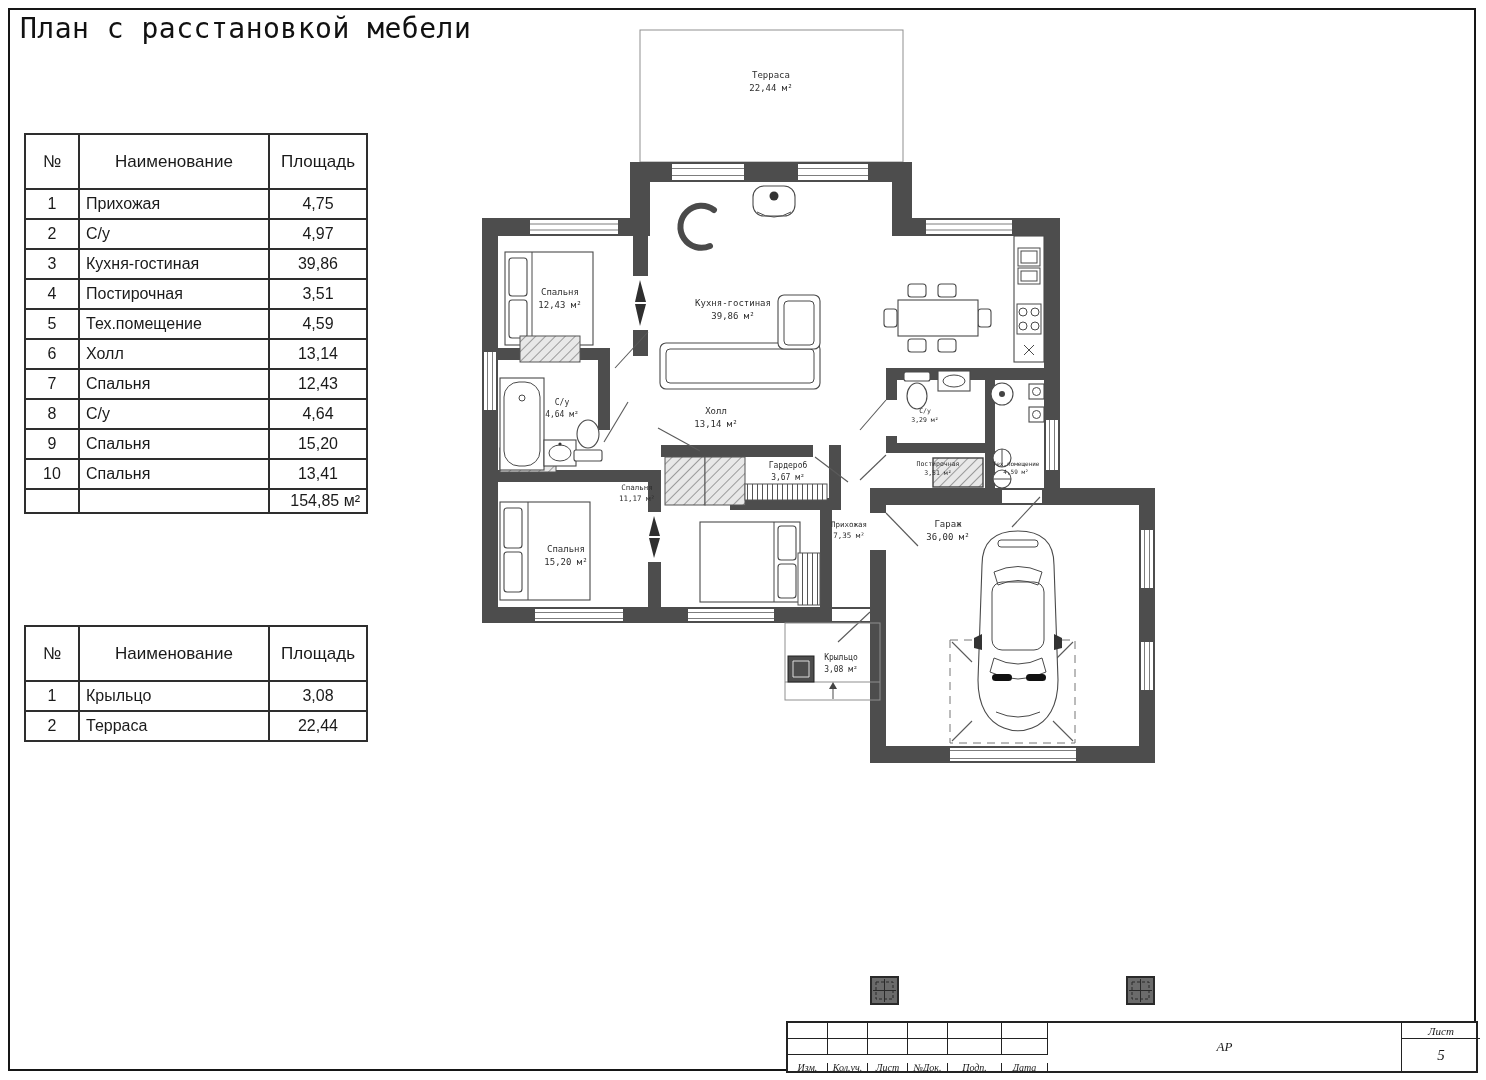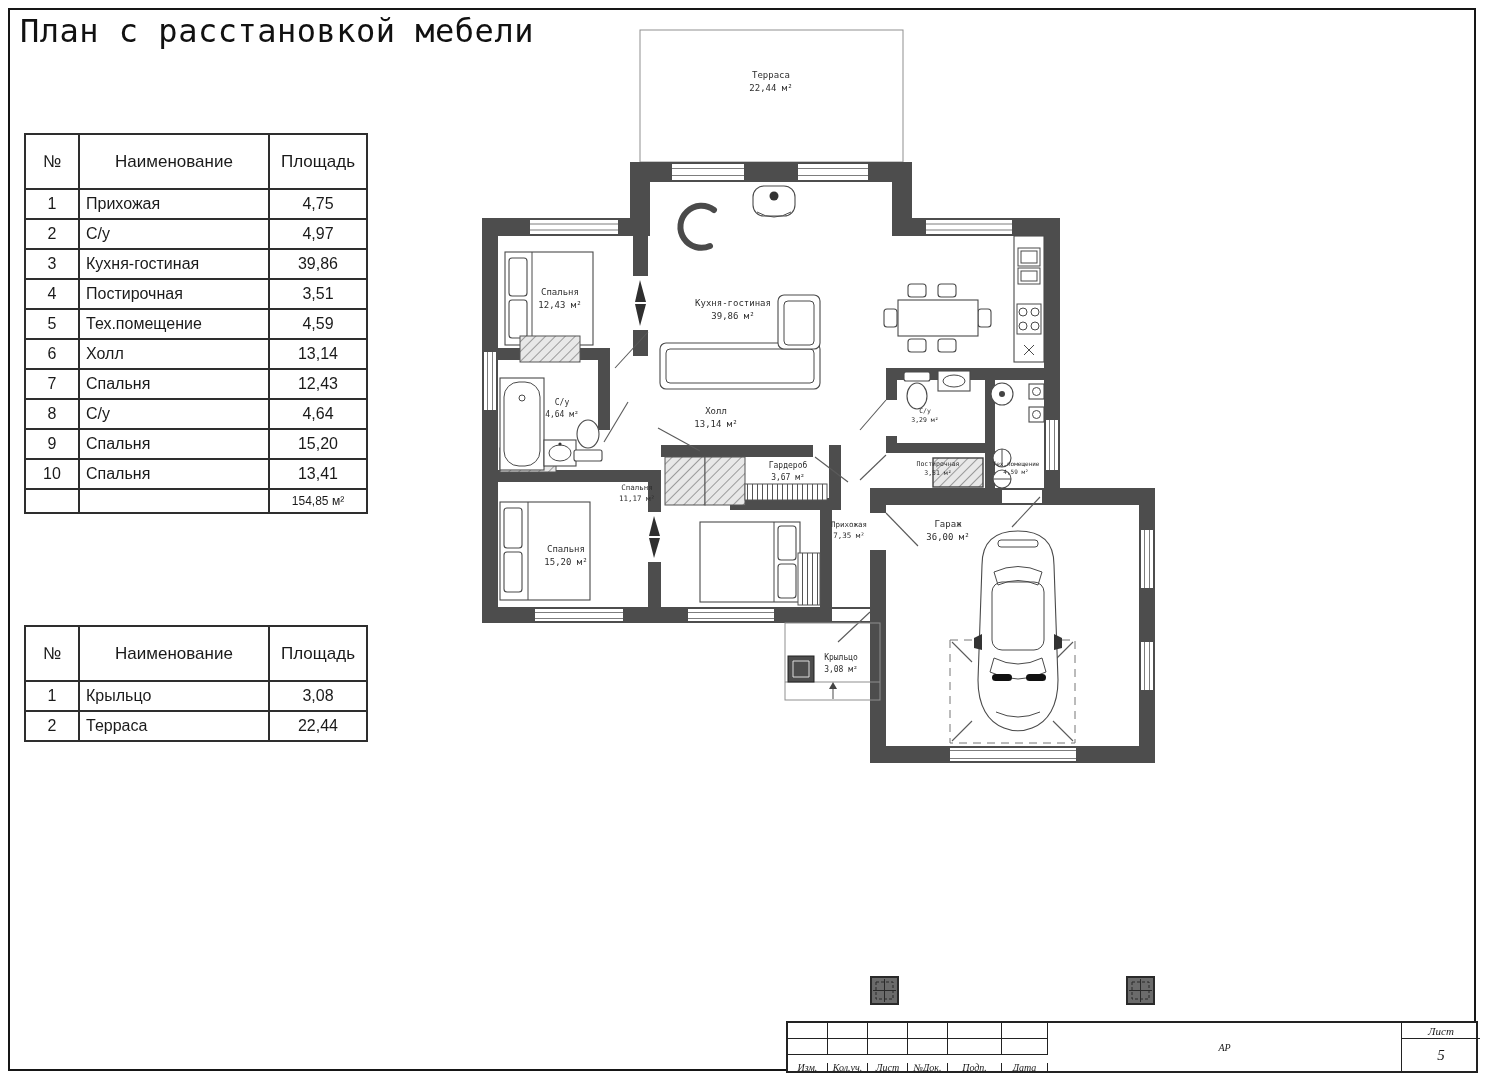--- a/index.html
+++ b/index.html
@@ -1,43 +1,43 @@
 <!DOCTYPE html>
 <html><head>
 <meta charset="utf-8">
 <style>
   html,body{margin:0;padding:0;background:#fff;}
   #page{position:relative;width:1486px;height:1080px;background:#fff;overflow:hidden;
         font-family:"Liberation Sans",sans-serif;color:#1a1a1a;}
   #frame{position:absolute;left:8px;top:8px;width:1468px;height:1063px;
          border:2px solid #161616;box-sizing:border-box;pointer-events:none;}
   #title{position:absolute;left:20px;top:12px;font-family:"DejaVu Sans Mono",monospace;
-         font-size:32px;letter-spacing:0.5px;color:#111;white-space:nowrap;}
+         font-size:28px;letter-spacing:0.5px;color:#111;white-space:nowrap;}
   
   table.area{position:absolute;border-collapse:collapse;background:#fff;table-layout:fixed;}
   table.area td,table.area th{border:2px solid #2e2e2e;font-weight:normal;
         font-size:16px;padding:0 6px;overflow:hidden;white-space:nowrap;}
   table.area th{font-size:17px;height:53px;text-align:center;}
   table.area td{height:28px;}
   td.c-num{text-align:center;}
   td.c-name{text-align:left;padding-left:9px;}
   td.c-area{text-align:center;}
-  tr.total td{height:22px;font-size:12px;}
+  tr.total td{height:22px;font-size:16px;text-align:right;}
   #tbl-main{left:24px;top:133px;width:342px;}
   #tbl-out{left:24px;top:625px;width:342px;}
   
   #tblock{position:absolute;left:786px;top:1021px;width:692px;height:52px;
           display:grid;grid-template-columns:40px 40px 40px 40px 54px 46px 354px 78px;
           grid-template-rows:16px 16px 16px;border:2px solid #222;box-sizing:border-box;
           background:#fff;font-family:"DejaVu Sans Mono",monospace;font-style:italic;}
   #tblock .cell{border-right:1.5px solid #222;border-bottom:1.5px solid #222;
           display:flex;align-items:center;justify-content:center;overflow:hidden;font-family:Liberation Serif, serif;}
   #tblock .nb{border-bottom:none;}
   #tblock .lab{font-size:10px;margin-top:8px;}
-  #tblock .stage{grid-column:7;grid-row:1/4;border-bottom:none;font-size:10px;}
+  #tblock .stage{grid-column:7;grid-row:1/4;border-bottom:none;font-size:13px;}
   #tblock .sheetlab{grid-column:8;grid-row:1;border-right:none;font-size:11px;}
   #tblock .sheetnum{grid-column:8;grid-row:2/4;border-right:none;border-bottom:none;font-size:15px;}
   
   #plansvg{position:absolute;left:0;top:0;}
   .wall{fill:#4d4d4d;stroke:none;}
   .win{fill:#fff;}
   .wline{stroke:#7d7d7d;stroke-width:1;}
   .furn{fill:#fff;stroke:#4a4a4a;stroke-width:1.1;}
   .furnl{fill:none;stroke:#4a4a4a;stroke-width:1;}
   .thin{fill:none;stroke:#8f8f8f;stroke-width:1;}

